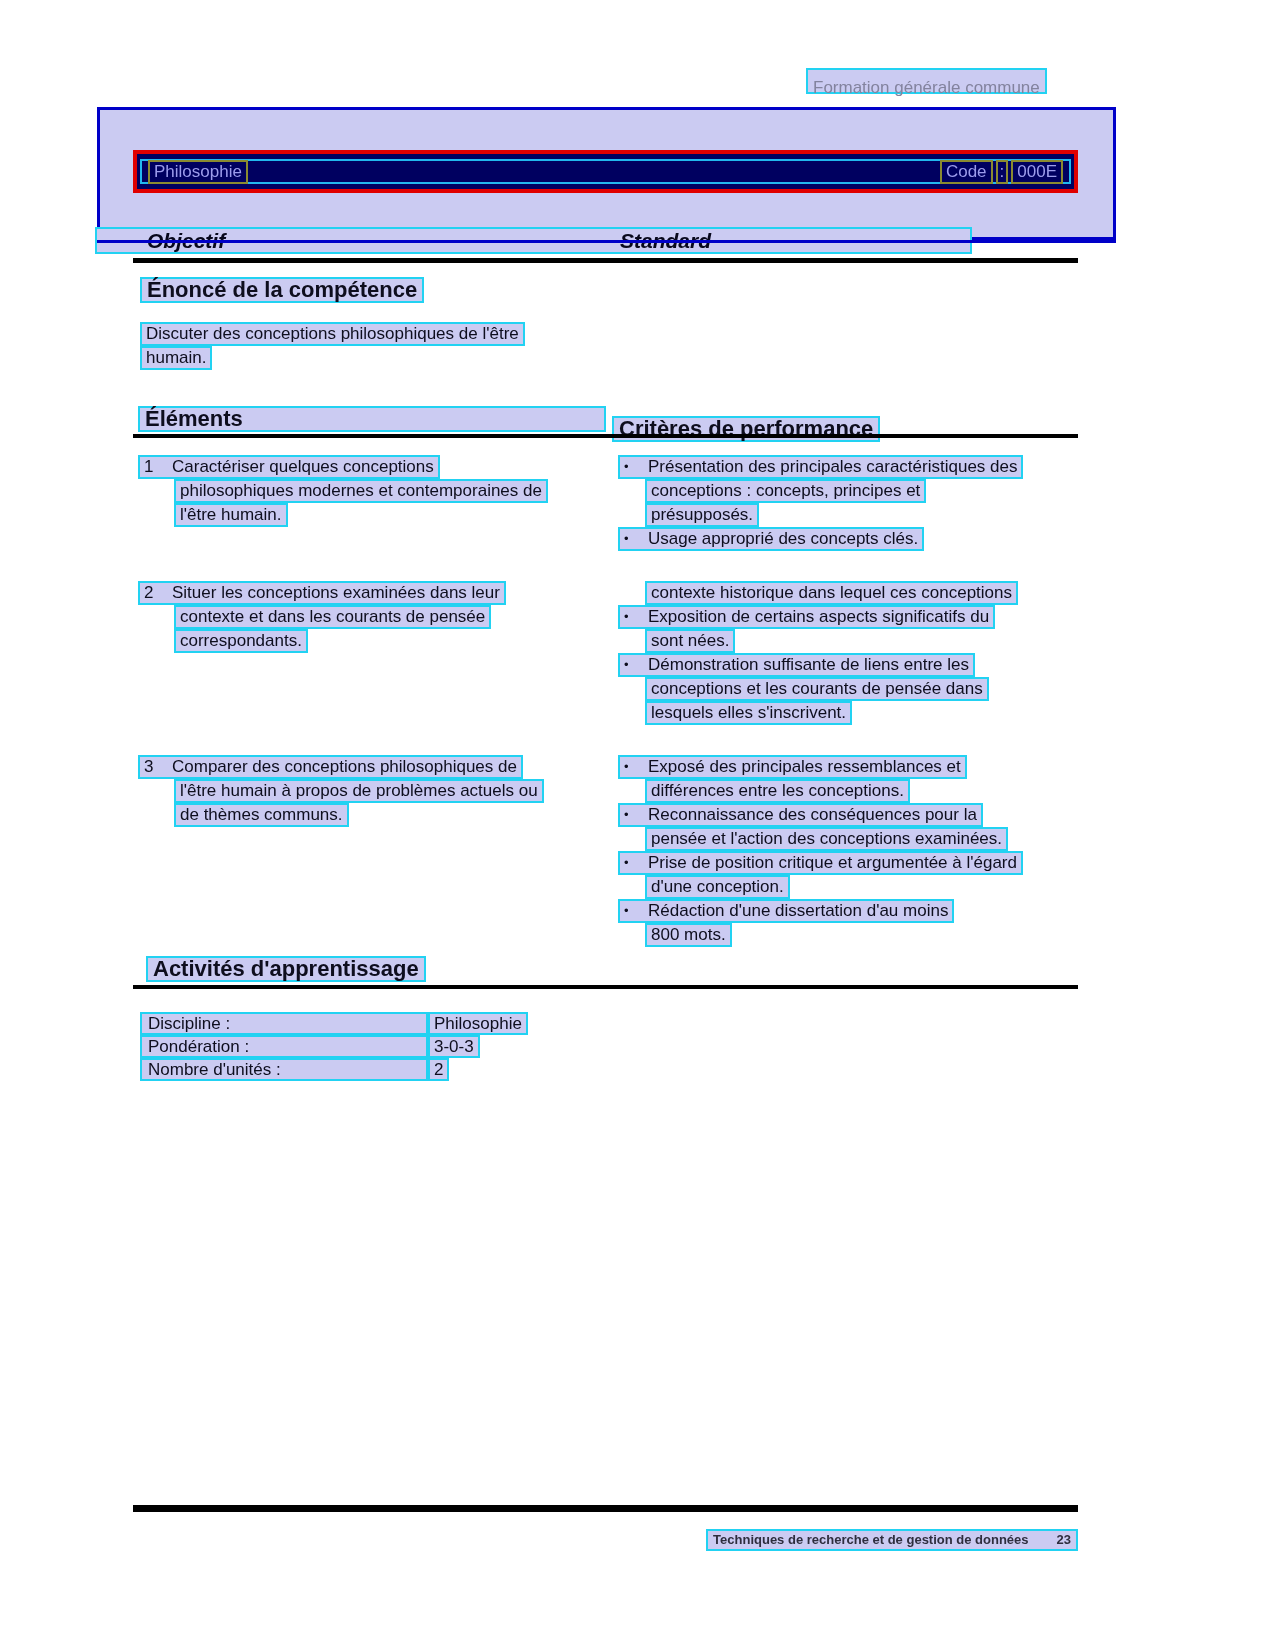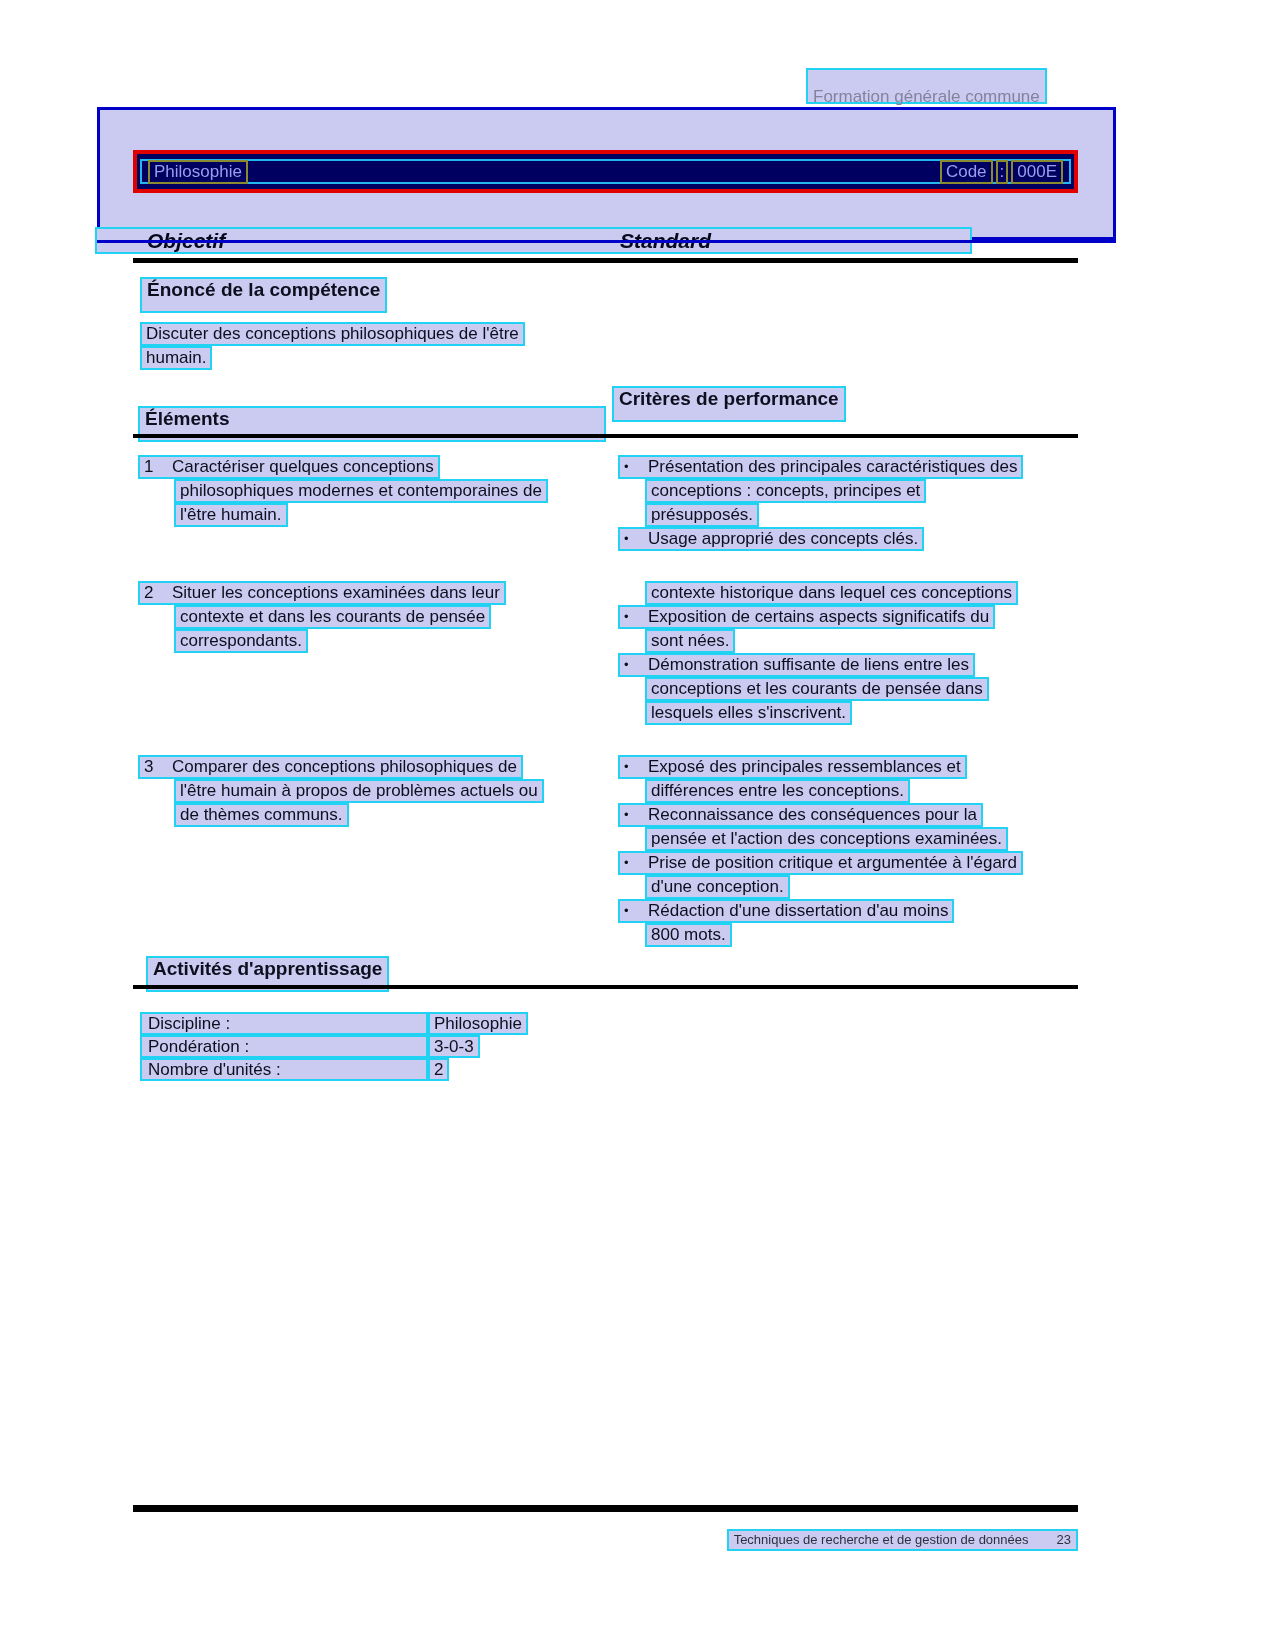--- a/index.html
+++ b/index.html
@@ -20,21 +20,21 @@
   .line{display:inline-block;height:24px;line-height:20px;padding:0 4px;
         font-size:17px;white-space:nowrap;}
   .line-wrap{height:24px;}
   .cont-l{margin-left:36px;}
   .cont-r{margin-left:27px;}
   .num{display:inline-block;width:28px;}
   .bullet{display:inline-block;width:24px;font-size:13px;vertical-align:1px;}
 
   
   .running-head{position:absolute;left:806px;top:68px;height:26px;line-height:22px;
-    padding:16px 5px;font-size:17px;color:#83839e;}
+    padding:7px 5px;font-size:17px;color:#83839e;}
 
   
   .frame-box{position:absolute;left:97px;top:107px;width:1019px;height:133px;
     background:#cbcbf2;border:3px solid #0000c8;box-sizing:border-box;z-index:1;}
   .frame-bottom-line{position:absolute;left:97px;top:240px;width:1019px;height:3px;
     background:#0000c8;z-index:4;}
 
   
   .banner{position:absolute;left:133px;top:150px;width:945px;height:43px;
     background:#000060;border:4px solid #e00000;box-sizing:border-box;z-index:2;}
@@ -50,42 +50,42 @@
   
   .obj-strip{position:absolute;left:95px;top:227px;width:877px;height:27px;z-index:3;
     background:#cbcbf2;border:2px solid #22d2f2;box-sizing:border-box;}
   .obj-strip .h-obj{position:absolute;left:50px;top:0px;font-size:21px;
     font-weight:bold;font-style:italic;color:#08081c;}
   .obj-strip .h-std{position:absolute;left:523px;top:0px;font-size:21px;
     font-weight:bold;font-style:italic;color:#08081c;}
 
   .black-rule{position:absolute;left:133px;width:945px;background:#000;}
 
-  .heading-box{position:absolute;height:36px;line-height:22px;padding:0 5px;
-    font-size:19px;font-weight:bold;white-space:nowrap;}
+  .heading-box{position:absolute;height:26px;line-height:22px;padding:0 5px;
+    font-size:22px;font-weight:bold;white-space:nowrap;}
 
   
   .rows-area{position:absolute;left:138px;top:455px;width:942px;}
   .el-row{display:flex;margin-bottom:30px;}
   .col-left{flex:0 0 480px;}
   .col-right{flex:1;}
 
   
   .act-area{position:absolute;left:140px;top:1012px;}
   .act-row{height:23px;}
   .act-label{display:inline-block;width:288px;height:23px;line-height:19px;
     padding:0 6px;font-size:17px;vertical-align:top;}
   .act-value{display:inline-block;height:23px;line-height:19px;padding:0 4px;
     font-size:17px;vertical-align:top;}
 
   
   .footer-area{position:absolute;left:133px;top:1529px;width:945px;
     display:flex;justify-content:flex-end;}
   .footer-box{height:22px;line-height:18px;padding:0 5px;font-size:13px;
-    color:#2e2e3e;display:flex;gap:28px;align-items:center;}
+    color:#2e2e3e;display:flex;gap:28px;align-items:center;font-weight:bold;}
 </style>
 </head>
 <body>
 
 <div class="page">
 
   <div class="running-head hl">Formation générale commune</div>
 
   <div class="frame-box"></div>
   <div class="banner">
@@ -104,21 +104,21 @@
     <span class="h-obj">Objectif</span>
     <span class="h-std">Standard</span>
   </div>
   <div class="black-rule" style="top:258px;height:5px;"></div>
 
   <div class="heading-box hl" style="left:140px;top:277px;">Énoncé de la compétence</div>
   <div class="hl line" style="position:absolute;left:140px;top:322px;">Discuter des conceptions philosophiques de l'être</div>
   <div class="hl line" style="position:absolute;left:140px;top:346px;">humain.</div>
 
   <div class="heading-box hl" style="left:138px;top:406px;width:468px;">Éléments</div>
-  <div class="heading-box hl" style="left:612px;top:386px;">Critères de performance</div>
+  <div class="heading-box hl" style="left:612px;top:416px;">Critères de performance</div>
   <div class="black-rule" style="top:434px;height:4px;"></div>
 
   <div class="rows-area">
       <div class="el-row">
         <div class="col-left">
           <div class="line-wrap"><div class="hl line"><span class="num">1</span>Caractériser quelques conceptions</div></div>
           <div class="line-wrap"><div class="hl line cont-l">philosophiques modernes et contemporaines de</div></div>
           <div class="line-wrap"><div class="hl line cont-l">l'être humain.</div></div>
         </div>
         <div class="col-right">

